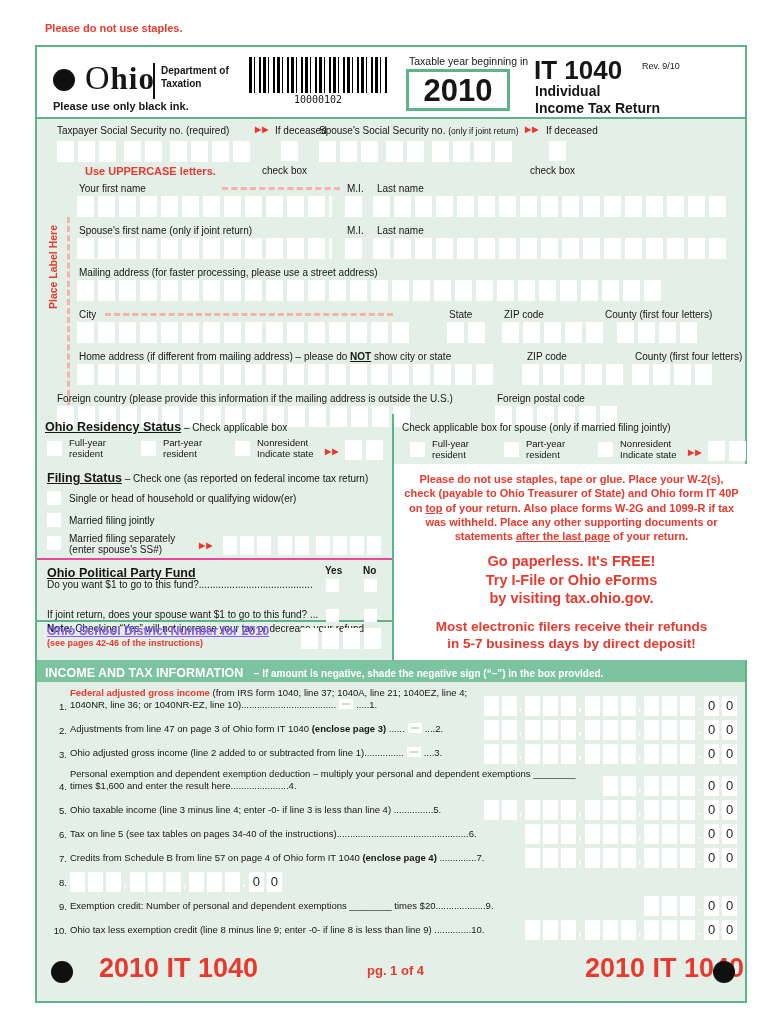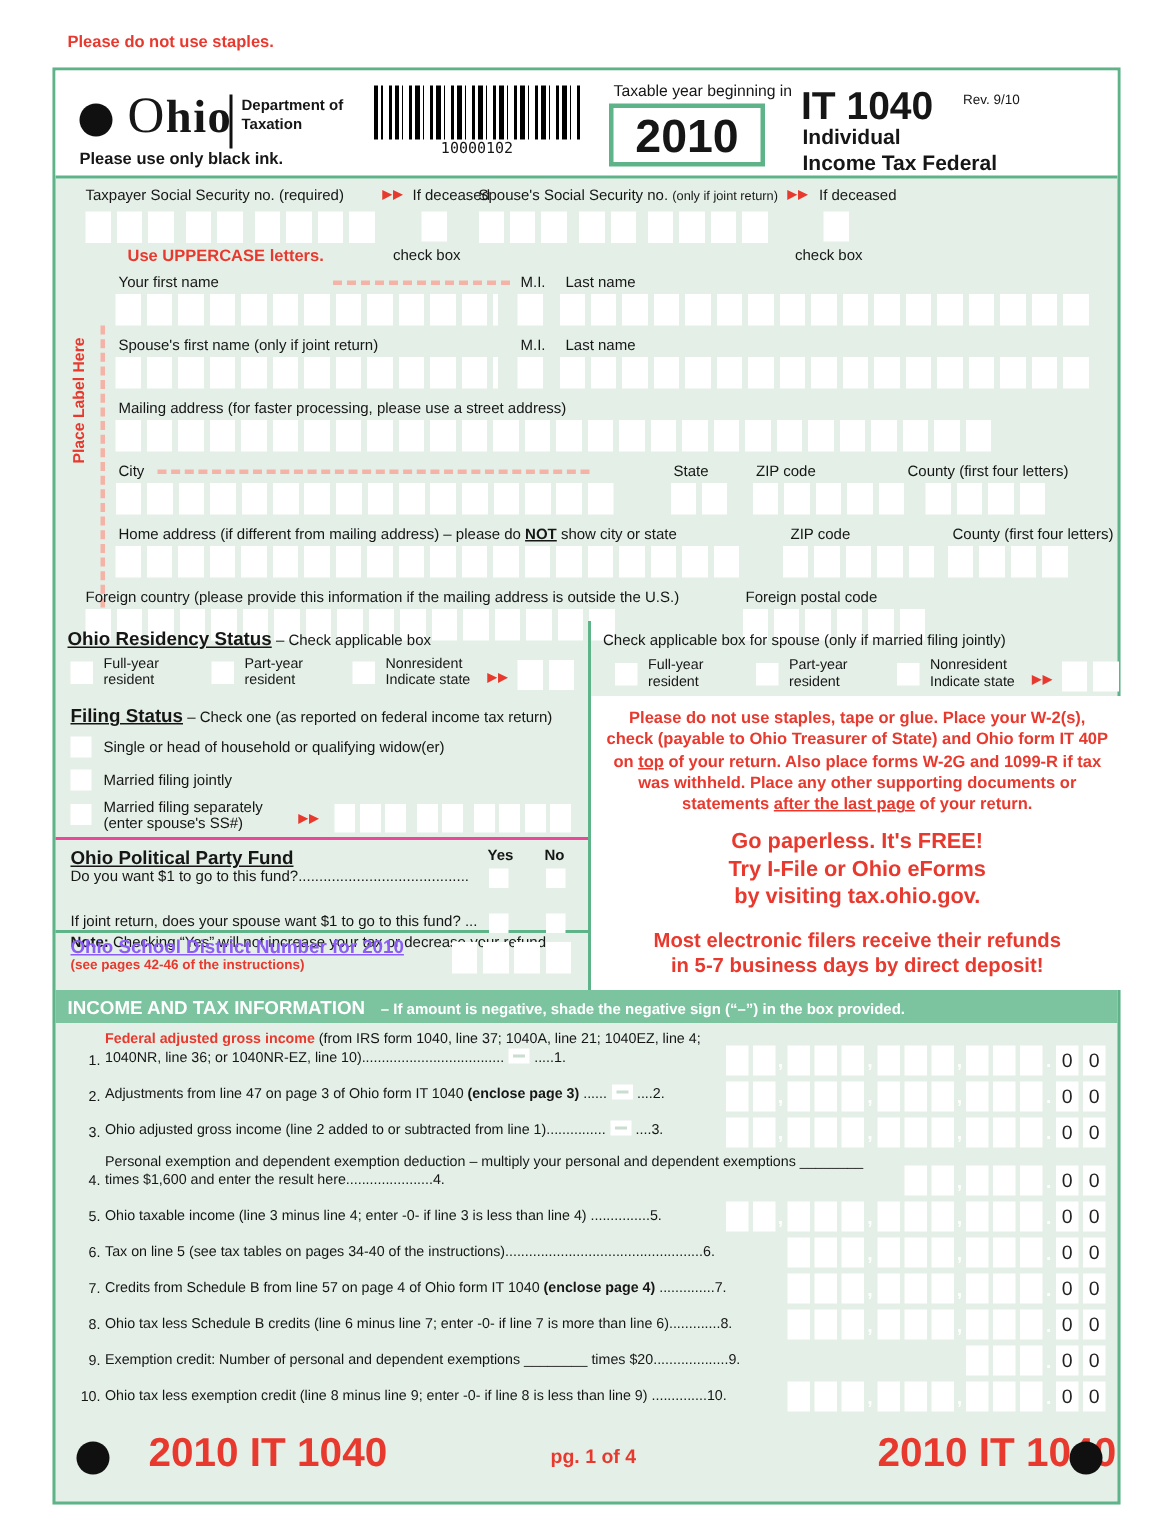--- a/index.html
+++ b/index.html
@@ -96,21 +96,21 @@
       <div>Taxation</div>
     </div>
     <span class="barcode"></span>
     <div class="barcode-num">10000102</div>
     <span class="yr-label">Taxable year beginning in</span>
     <div class="yr-box">2010</div>
     <span class="fcode">IT 1040</span>
     <span class="rev">Rev. 9/10</span>
     <div class="ftitle">
       <div>Individual</div>
-      <div>Income Tax Federal</div>
+      <div>Income Tax Return</div>
     </div>
     <span class="black-ink">Please use only black ink.</span>
   </div>
 
   <div class="sec-tp">
     <span class="place-label">Place Label Here</span>
     <span class="vdash"></span>
 
     <div class="row" style="height:14px">
       <span class="lab" style="left:0">Taxpayer Social Security no. (required)</span>
@@ -451,21 +451,20 @@
           <span class="bx"></span>
           <span class="bx"></span>
           <span class="sep">.</span>
           <span class="bx cent">0</span>
           <span class="bx cent">0</span>
         </div>
     </div>
 
     <div class="iline">
       <span class="lno">8.</span>
-      <div class="ltxt"><span>Ohio tax less Schedule B credits (line 6 minus line 7; enter -0- if line 7 is more than line 6)</span><span>.............8.</span></div>
       <div class="amount">
           <span class="bx"></span>
           <span class="bx"></span>
           <span class="bx"></span>
           <span class="sep">,</span>
           <span class="bx"></span>
           <span class="bx"></span>
           <span class="bx"></span>
           <span class="sep">,</span>
           <span class="bx"></span>

